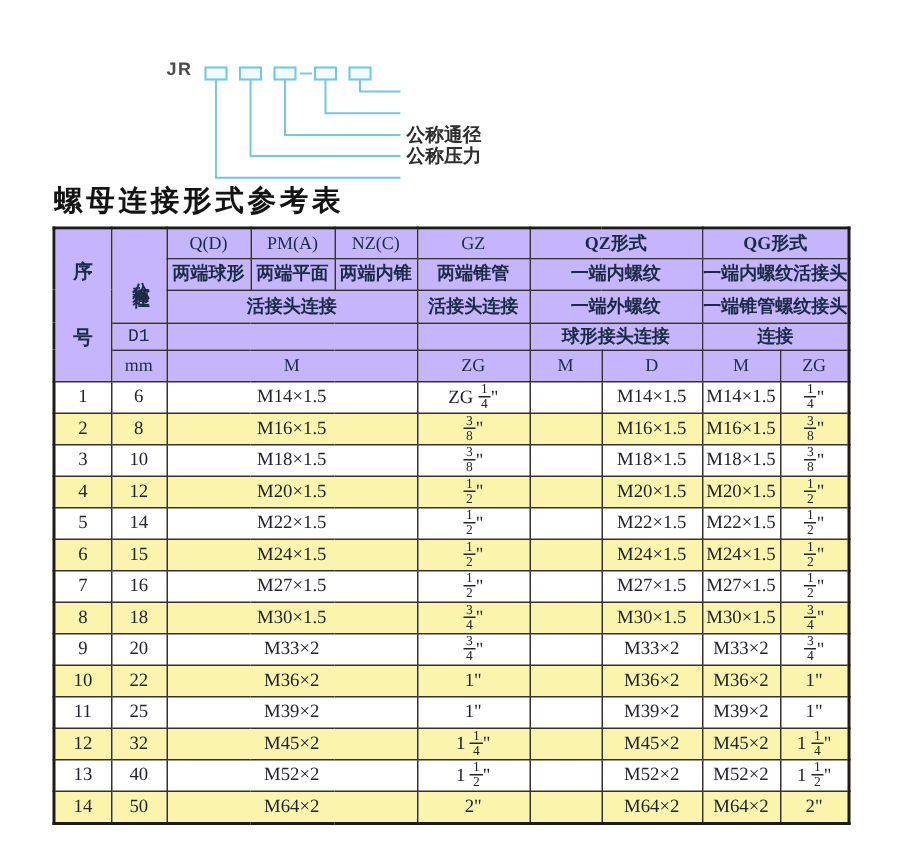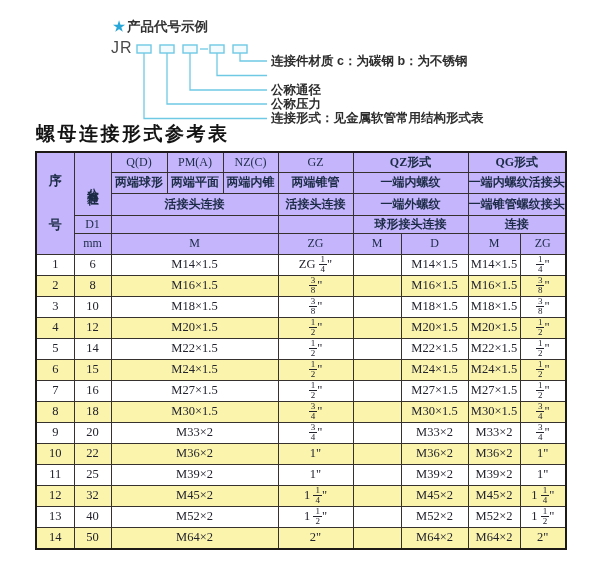--- a/index.html
+++ b/index.html
@@ -5,39 +5,39 @@
   html,body{margin:0;padding:0;}
   body{
     width:600px;height:567px;position:relative;background:#ffffff;overflow:hidden;
     font-family:"Liberation Sans", sans-serif;
   }
   
   .diagram{position:absolute;left:0;top:0;width:600px;height:150px;}
   .diagram svg{position:absolute;left:0;top:0;}
   .star-heading{position:absolute;left:113px;top:18px;font-size:13.5px;font-weight:bold;color:#333;white-space:nowrap;}
   .star{color:#28a7d8;margin-right:2px;}
-  .code-prefix{position:absolute;left:111px;top:39px;font-size:16px;font-weight:normal;color:#4a4a4a;letter-spacing:1px;}
+  .code-prefix{position:absolute;left:111px;top:39px;font-size:12px;font-weight:bold;color:#4a4a4a;letter-spacing:1px;}
   .code-label{position:absolute;left:271px;height:14px;font-size:12.5px;font-weight:bold;color:#2e2e2e;white-space:nowrap;line-height:14px;}
   .lbl0{top:54px;} .lbl1{top:68px;} .lbl2{top:83px;} .lbl3{top:97px;} .lbl4{top:111px;}
   
   .table-title{
     position:absolute;left:36px;top:121px;font-size:19px;font-weight:bold;color:#141414;
     letter-spacing:2.5px;font-family:Liberation Sans, sans-serif;white-space:nowrap;
   }
   
   table.nut{
     position:absolute;left:35px;top:151px;width:530px;border-collapse:collapse;table-layout:fixed;
     font-family:"Liberation Serif","DejaVu Serif",serif;border:2px solid #1e1a18;
   }
   table.nut td{border:1px solid #36302e;text-align:center;vertical-align:middle;padding:0;overflow:hidden;}
   thead td{background:#c4b5fd;color:#1c2b45;font-size:12px;font-weight:normal;}
   thead td.b{font-weight:bold;}
   tbody td{font-size:12.5px;color:#23232e;height:20px;background:#ffffff;}
   tbody tr.alt td{background:#fbf4ad;}
-  tr.h1{height:20px;} tr.h2{height:21px;} tr.h3{height:22px;padding-left:40px;} tr.h4{height:17px;} tr.h5{height:21px;margin-top:19px;}
+  tr.h1{height:20px;} tr.h2{height:21px;} tr.h3{height:22px;padding-left:40px;} tr.h4{height:17px;font-family:Liberation Mono, monospace;} tr.h5{height:21px;margin-top:19px;}
   .vtext{writing-mode:vertical-rl;text-orientation:upright;display:inline-block;letter-spacing:2px;font-size:11.5px;font-weight:bold;}
   .seqstack{display:flex;flex-direction:column;align-items:center;gap:26px;font-size:13px;font-weight:bold;}
   .frac{display:inline-block;vertical-align:-0.45em;font-size:9px;line-height:1.0;text-align:center;}
   .frac .fn{display:block;border-bottom:1px solid currentColor;padding:0 2px;}
   .frac .fd{display:block;padding-top:0.5px;}
 </style>
 </head>
 <body>
 
 <div class="diagram">
@@ -51,28 +51,23 @@
     </g>
     <g stroke="#6fc9e5" stroke-width="1.3" fill="none">
       <line x1="200" y1="49" x2="208" y2="49"></line>
       <polyline points="240,53 240,61 267,61"></polyline>
       <polyline points="217,53 217,75.5 267,75.5"></polyline>
       <polyline points="190,53 190,90 267,90"></polyline>
       <polyline points="167,53 167,104 267,104"></polyline>
       <polyline points="144,53 144,118.5 267,118.5"></polyline>
     </g>
   </svg>
-  <div class="star-heading">
-    <span class="star">★</span><span>产品代号示例</span>
-  </div>
   <div class="code-prefix">JR</div>
-  <div class="code-label lbl0">连接件材质  c：为碳钢  b：为不锈钢</div>
   <div class="code-label lbl2">公称通径</div>
   <div class="code-label lbl3">公称压力</div>
-  <div class="code-label lbl4">连接形式：见金属软管常用结构形式表</div>
 </div>
 
 <div class="table-title">螺母连接形式参考表</div>
 
 <table class="nut">
   <colgroup>
     <col style="width:38px">
       <col style="width:37px">
       <col style="width:56px">
       <col style="width:56px">

